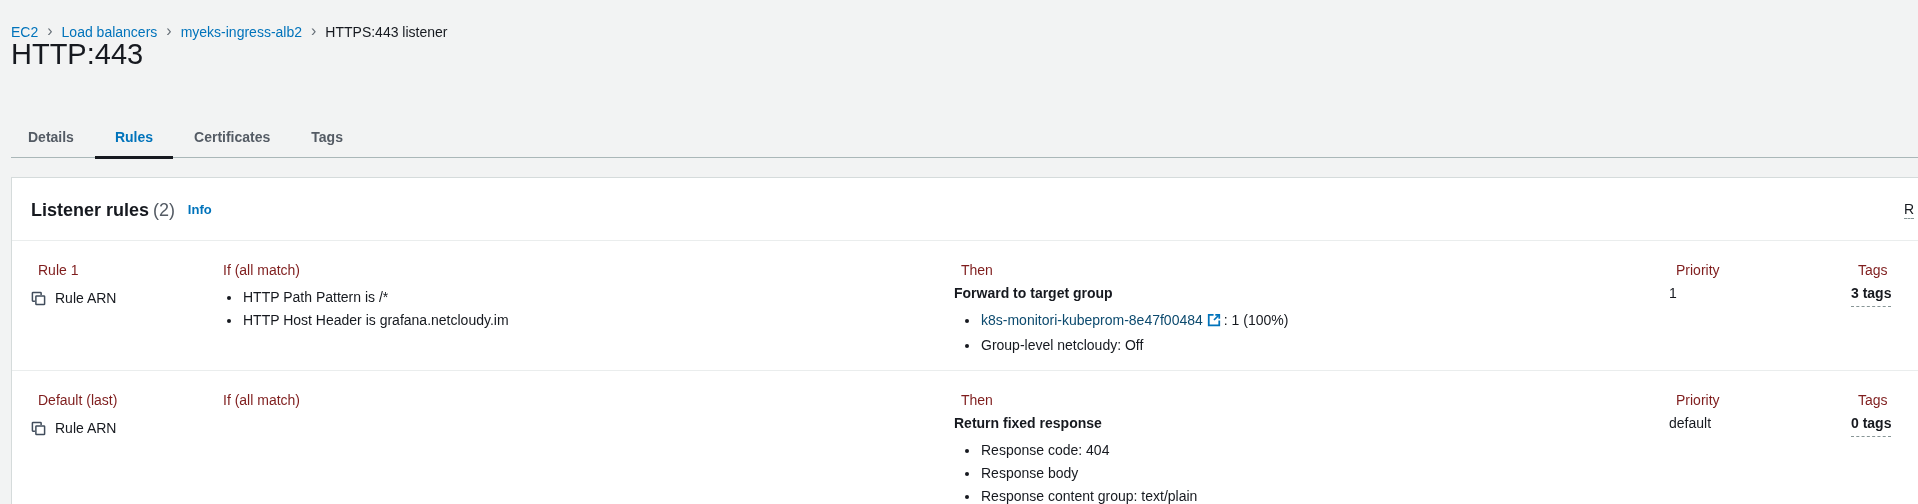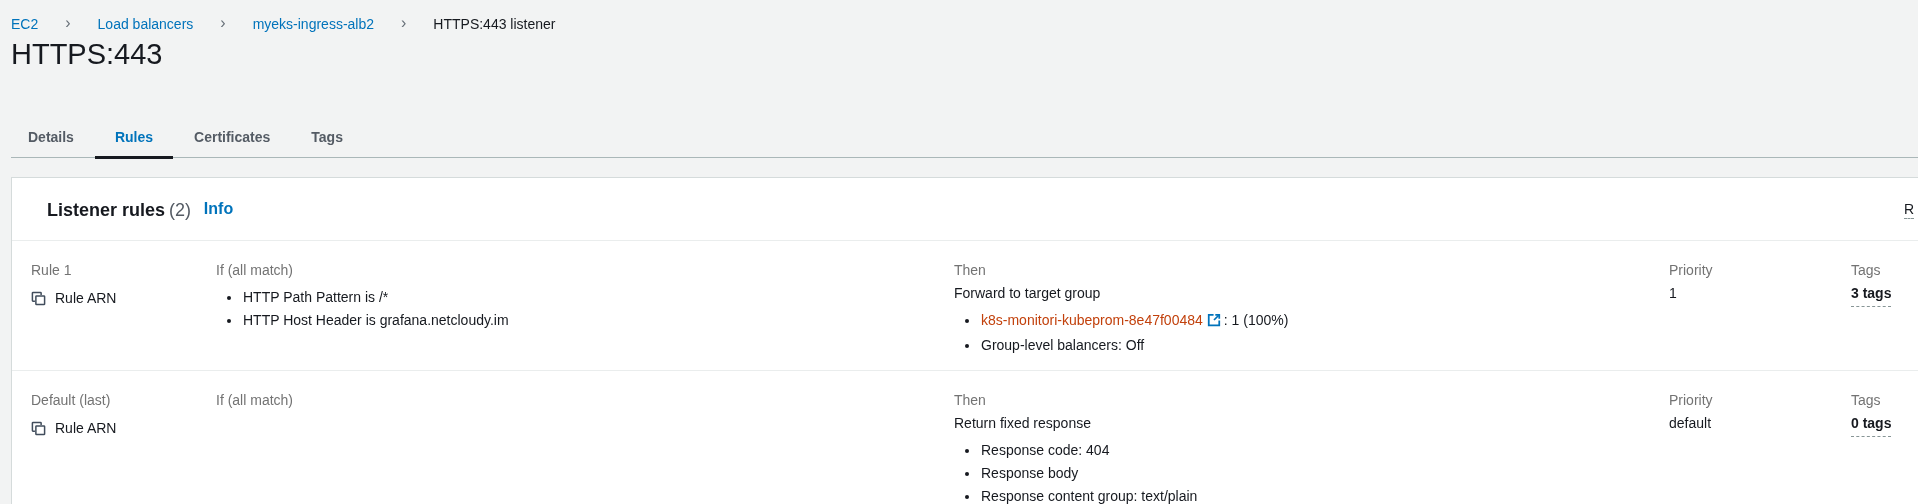--- a/index.html
+++ b/index.html
@@ -6,75 +6,75 @@
   html, body { margin: 0; padding: 0; }
   body {
     width: 1918px; height: 504px; overflow: hidden;
     background: #f2f3f3;
     font-family: "Liberation Sans", sans-serif;
     font-size: 14px; color: #16191f;
   }
   .page { padding-left: 11px; }
 
   
-  .breadcrumb { display: flex; align-items: center; gap: 27px; padding-top: 24px; height: 20px; }
+  .breadcrumb { display: flex; gap: 9px; padding-top: 24px; height: 20px; }
   .crumb-link { color: #0073bb; text-decoration: none; cursor: pointer; }
   .crumb-sep { color: #687078; font-size: 16px; line-height: 1; transform: translateY(-1px); user-select: none; }
   .crumb-current { color: #16191f; font-weight: 400; }
 
   
   .page-title { font-size: 29px; font-weight: 400; color: #16191f; margin: 14px 0 0 0; line-height: 33px; }
 
   
   .tabs { display: flex; align-items: flex-start; margin-top: 47px; height: 40px; border-bottom: 1px solid #aab7b8; }
   .tab { position: relative; padding: 0 20px; line-height: 39px; font-weight: 700; color: #545b64; cursor: pointer; white-space: nowrap; }
   .tab:first-child { padding-left: 17px; }
   .tab.active { color: #0073bb; }
   .tab.active::after { content: ""; position: absolute; left: 0; right: 0; bottom: -2px; height: 3px; background: #16191f; }
   .tab-sep { width: 1px; background: #aab7b8; margin: 7px 0; }
 
   
   .panel { position: relative; margin-top: 19px; width: 1990px; height: 340px; background: #ffffff; border: 1px solid #d5dbdb; }
   .panel-header { position: relative; height: 63px; padding: 22px 20px 0 19px; border-bottom: 1px solid #eaeded; }
-  .panel-title { font-size: 18px; font-weight: 700; color: #16191f; margin-left: 16px; }
+  .panel-title { font-size: 18px; font-weight: 700; color: #16191f; }
   .panel-count { font-size: 18px; font-weight: 400; color: #545b64; }
-  .info-link { font-size: 16px; font-weight: 700; color: #0073bb; margin-left: 9px; text-decoration: none; vertical-align: 2px; cursor: pointer; }
+  .info-link { font-size: 13px; font-weight: 700; color: #0073bb; margin-left: 9px; text-decoration: none; vertical-align: 2px; cursor: pointer; }
   .clipped-action { position: absolute; left: 1892px; top: 23px; font-size: 14px; color: #16191f; border-bottom: 1px dashed #879596; padding-bottom: 1px; cursor: pointer; white-space: nowrap; }
 
   
   .rule-row { display: grid; grid-template-columns: 185px 738px 715px 182px 1fr; padding: 18px 0 9px 19px; }
   .rule-row + .rule-row { border-top: 1px solid #eaeded; }
   .cell { line-height: 23px; }
-  .cell-label { color: #737373; }
+  .cell-label { color: #7f1d1d; margin-left: 7px; }
   .arn-line { display: flex; align-items: center; gap: 9px; margin-top: 5px; color: #16191f; }
   .copy-btn { display: inline-flex; align-items: center; cursor: pointer; }
   .bullets { margin: 4px; padding-left: 22px; list-style: disc; }
   .bullets li { line-height: 23px; padding-left: 1px; }
-  .action-title { font-weight: 400; color: #16191f; }
+  .action-title { font-weight: 700; color: #16191f; }
   .if-note { font-style: italic; color: #16191f; }
-  .tg-link { color: #c2410c; text-decoration: none; cursor: pointer; }
+  .tg-link { color: #0c4a6e; text-decoration: none; cursor: pointer; }
   .ext-icon { vertical-align: -2px; margin: 0 3px 0 4px; }
   .tags-link { display: inline-block; width: max-content; color: #16191f; border-bottom: 1px dashed #879596; padding-bottom: 1px; cursor: pointer; font-weight: bold; }
 </style>
 </head>
 <body>
 
 <div class="page">
 
   <nav class="breadcrumb">
     <a class="crumb-link">EC2</a>
     <span class="crumb-sep">›</span>
     <a class="crumb-link">Load balancers</a>
     <span class="crumb-sep">›</span>
     <a class="crumb-link">myeks-ingress-alb2</a>
     <span class="crumb-sep">›</span>
     <span class="crumb-current">HTTPS:443 listener</span>
   </nav>
 
-  <h1 class="page-title">HTTPS:443</h1>
+  <h1 class="page-title">HTTP:443</h1>
 
   <div class="tabs">
     <div class="tab">Details</div>
     <div class="tab-sep"></div>
     <div class="tab active">Rules</div>
     <div class="tab-sep"></div>
     <div class="tab">Certificates</div>
     <div class="tab-sep"></div>
     <div class="tab">Tags</div>
   </div>
@@ -112,21 +112,21 @@
         <div class="cell-label">Then</div>
         <div class="action-title">Forward to target group</div>
         <ul class="bullets">
           <li>
             <a class="tg-link">k8s-monitori-kubeprom-8e47f00484</a><span class="ext-icon"><svg width="14" height="14" viewBox="0 0 16 16" fill="none" stroke="#0073bb" stroke-width="2">
                   <path d="M14 8.5V14H2V2h5.5"></path>
                   <path d="M9.5 2H14v4.5"></path>
                   <path d="M14 2 8 8"></path>
                 </svg></span><span>: 1 (100%)</span>
           </li>
-          <li>Group-level balancers: Off</li>
+          <li>Group-level netcloudy: Off</li>
         </ul>
       </div>
       <div class="cell">
         <div class="cell-label">Priority</div>
         <div>1</div>
       </div>
       <div class="cell">
         <div class="cell-label">Tags</div>
         <span class="tags-link">3 tags</span>
       </div>

